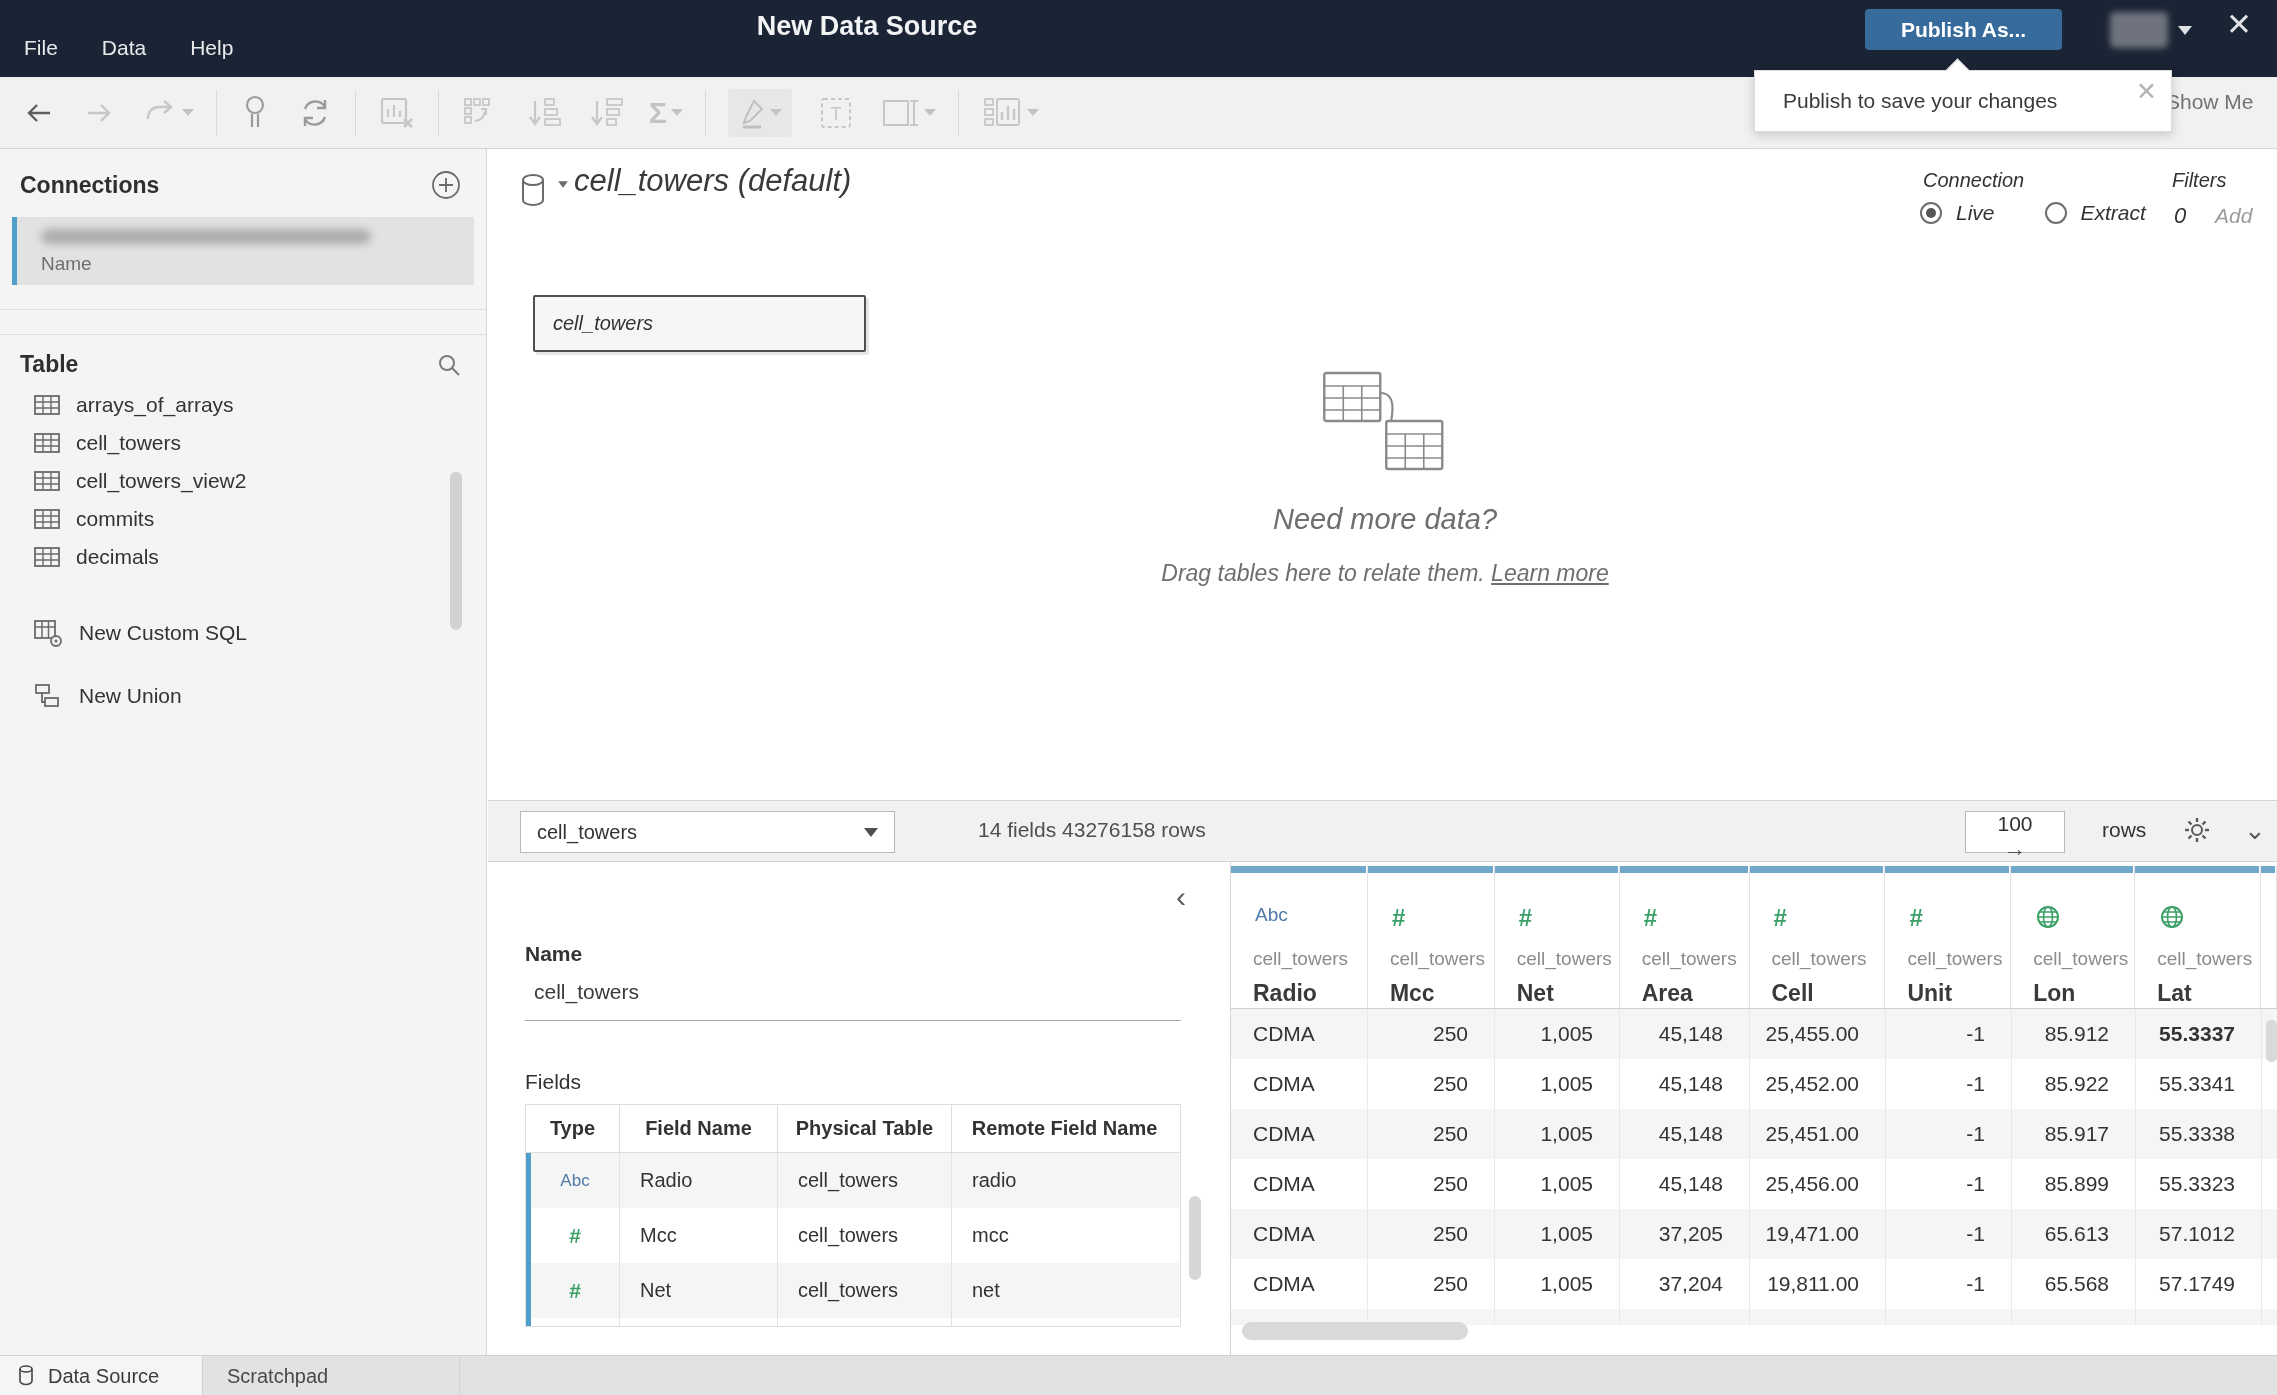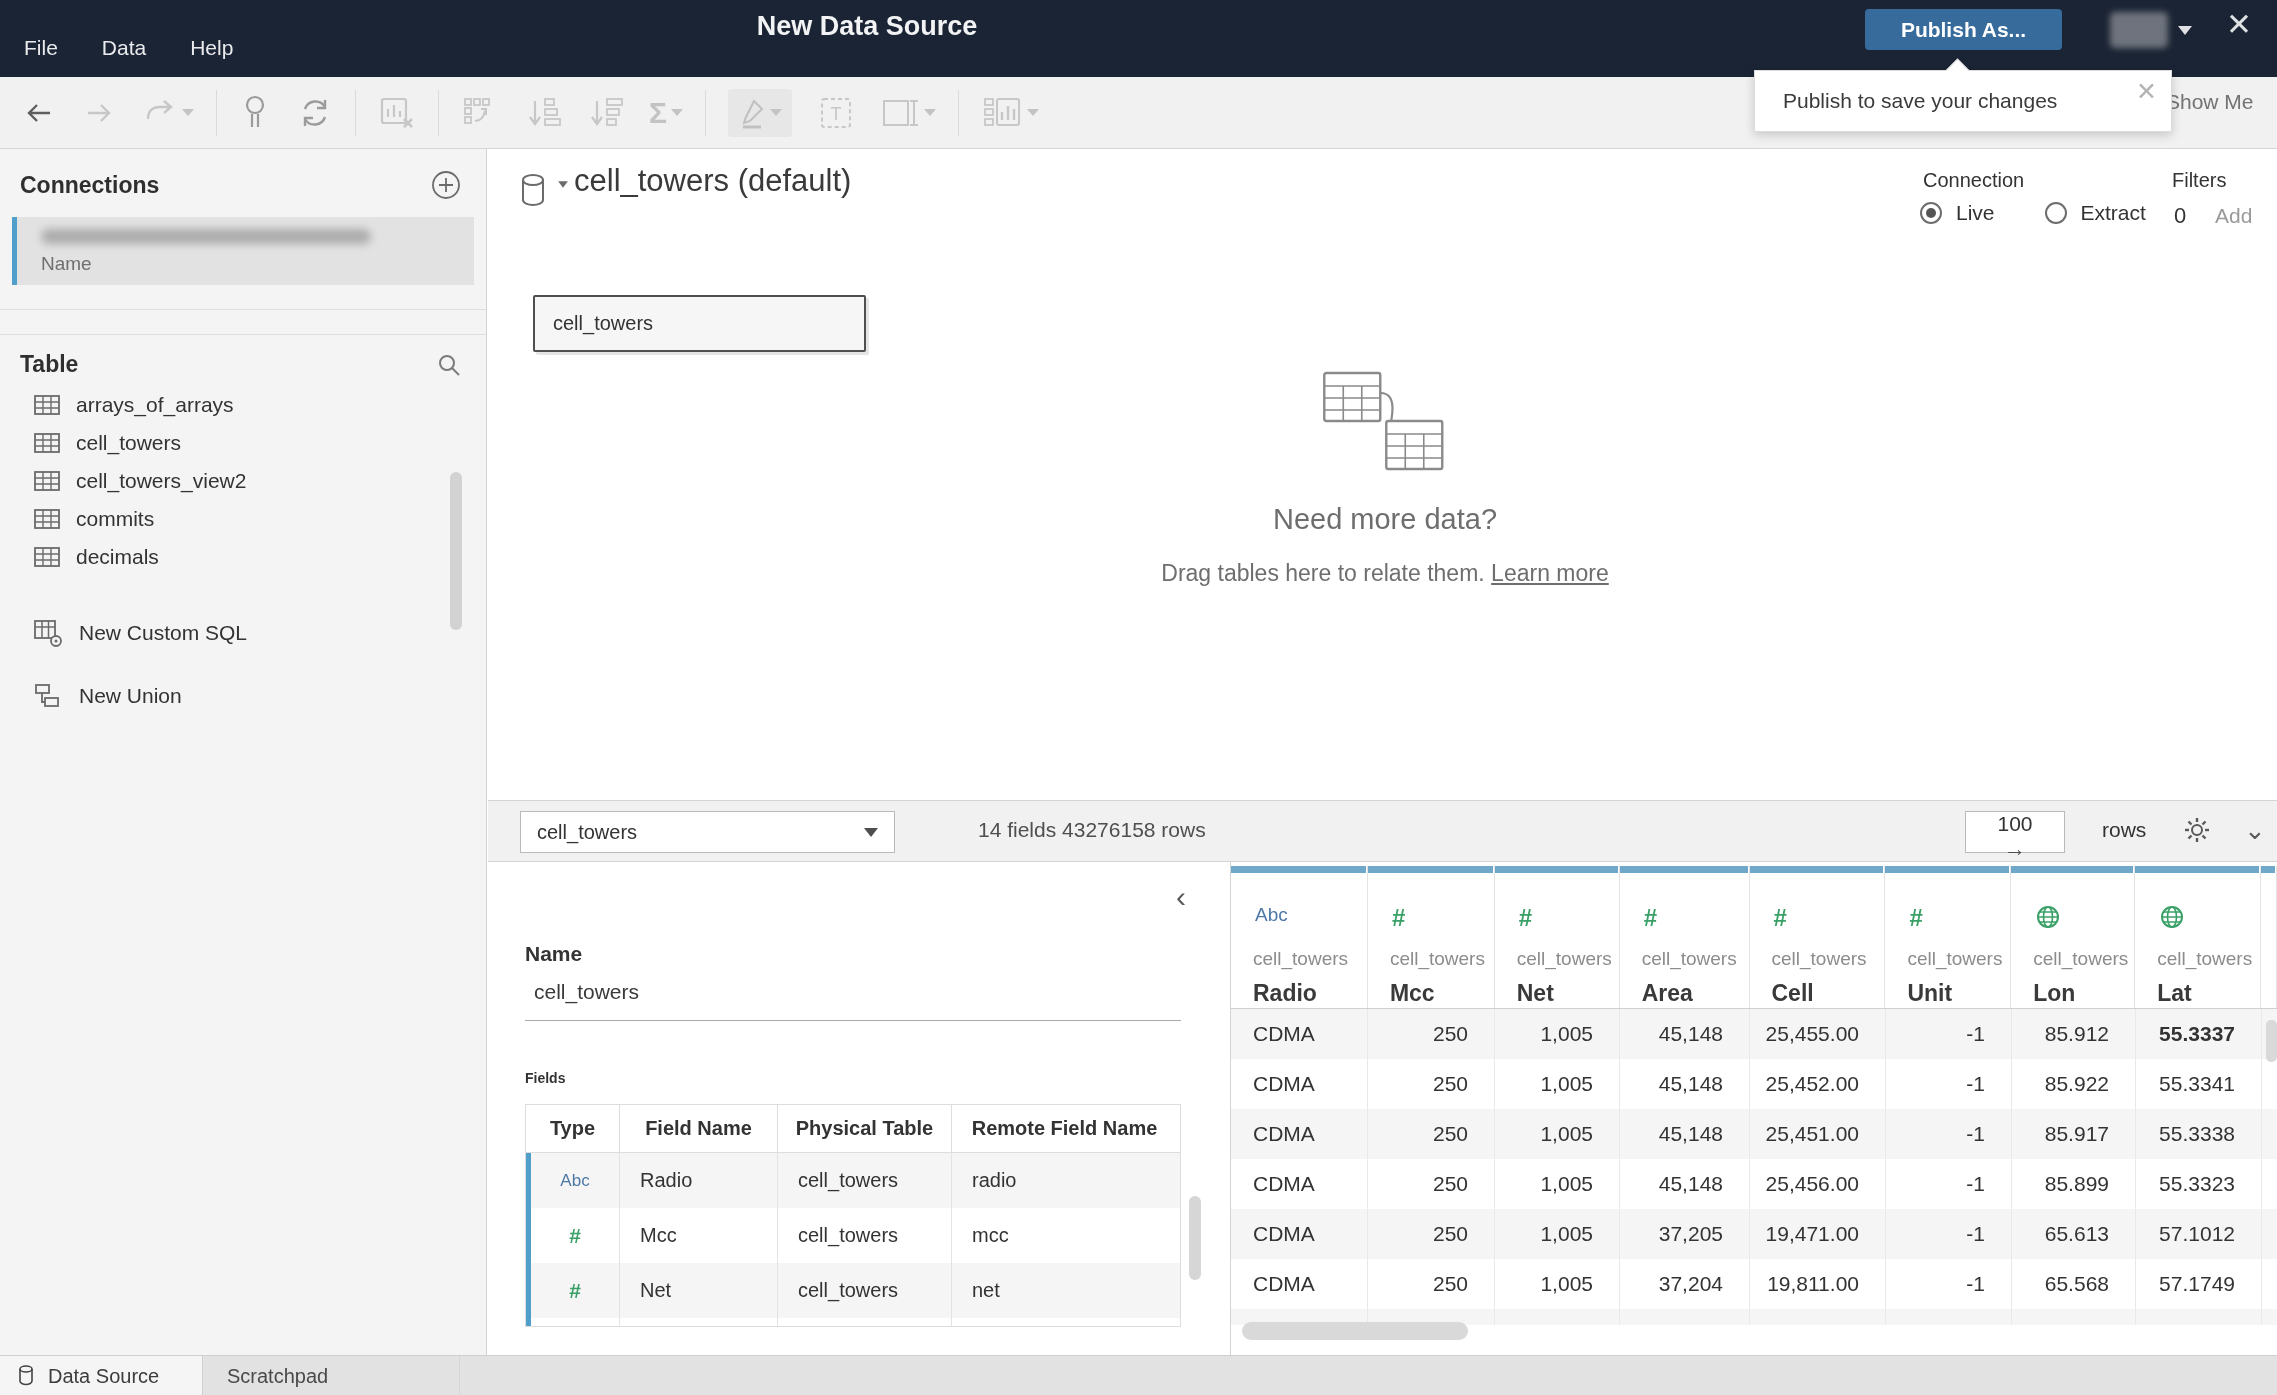--- a/index.html
+++ b/index.html
@@ -52,21 +52,21 @@
   .sb-select { margin-top:14px; height:44px; background:#fff; border:1px solid #b9b9b9; display:flex;
     align-items:center; justify-content:space-between; padding:0 16px; font-size:20px; color:#333; cursor:pointer; }
   .caret-dn { width:0; height:0; border-left:7px solid transparent; border-right:7px solid transparent; border-top:9px solid #4e4e4e; }
   .tbl-list { margin-top:8px; }
   .tbl-item { display:flex; align-items:center; gap:15px; padding:7px 0 7px 13px; cursor:pointer; }
   .tbl-item span { font-size:21px; color:#333; }
   .sb-action { display:flex; align-items:center; gap:16px; padding:0 0 0 13px; margin-top:42px; cursor:pointer; }
   .sb-action span { font-size:21px; color:#333; }
   .sb-scroll { position:absolute; left:450px; top:323px; width:12px; height:158px; background:#d2d2d2; border-radius:6px; }
   
-  .canvas { position:absolute; left:488px; top:149px; width:1789px; height:651px; background:#fff; }
+  .canvas { position:absolute; left:488px; top:149px; width:1789px; height:651px; background:#fff;font-style:italic; }
   .ds-icon-wrap { position:absolute; left:32px; top:23px; display:flex; align-items:flex-start; gap:6px; }
   .canvas-title { position:absolute; left:86px; top:14px; font-size:31px; color:#3a3a3a; }
   .conn-block-label { position:absolute; left:1435px; top:20px; font-size:20px; color:#333; }
   .radio-row { position:absolute; left:1432px; top:52px; display:flex; align-items:center; gap:14px; }
   .radio { width:22px; height:22px; border-radius:50%; border:2px solid #6d6d6d; background:#fff;
     display:flex; align-items:center; justify-content:center; cursor:pointer; }
   .radio .dot { width:10px; height:10px; border-radius:50%; background:#555; }
   .radio-label { font-size:21px; color:#333; margin-right:36px; }
   .filters-label { position:absolute; left:1684px; top:20px; font-size:20px; color:#333; }
   .filters-count { position:absolute; left:1686px; top:54px; font-size:22px; color:#333; }
@@ -91,21 +91,21 @@
   .rowcount-box .arr { font-size:22px; color:#4e4e4e; }
   .rows-label { position:absolute; left:1614px; top:17px; font-size:21px; color:#333; }
   .ps-gear { position:absolute; left:1694px; top:14px; cursor:pointer; }
   .ps-chevron { position:absolute; left:1756px; top:14px; font-size:26px; color:#5a5a5a; cursor:pointer; }
   
   .meta { position:absolute; left:488px; top:862px; width:743px; height:493px; background:#fff; border-right:1px solid #d4d4d4; }
   .meta-collapse { position:absolute; left:688px; top:18px; font-size:30px; color:#5a5a5a; cursor:pointer; }
   .meta-name-label { position:absolute; left:37px; top:80px; font-size:21px; font-weight:bold; color:#333; }
   .meta-name-value { position:absolute; left:46px; top:118px; font-size:21px; color:#3a3a3a; }
   .meta-underline { position:absolute; left:37px; top:158px; width:656px; border-bottom:1px solid #aaa; }
-  .meta-fields-label { position:absolute; left:37px; top:208px; font-size:14px; font-weight:bold; color:#333; }
+  .meta-fields-label { position:absolute; left:37px; top:208px; font-size:21px; font-weight:normal; color:#333; }
   .fields-wrap { position:absolute; left:37px; top:242px; width:656px; height:223px; overflow:hidden;
     border:1px solid #ddd; }
   .f-header { display:flex; height:48px; border-bottom:1px solid #ddd; background:#fff; }
   .f-header div { display:flex; align-items:center; justify-content:center; font-size:20px; font-weight:bold;
     color:#333; border-right:1px solid #ddd; }
   .f-header div:last-child { border-right:none; }
   .f-row { display:flex; height:55px; border-left:5px solid #4f9fca; }
   .f-row.odd { background:#f5f5f5; }
   .f-cell { display:flex; align-items:center; font-size:20px; color:#333; border-right:1px solid #e3e3e3; padding-left:20px; }
   .f-cell.center { justify-content:center; padding-left:0; }

